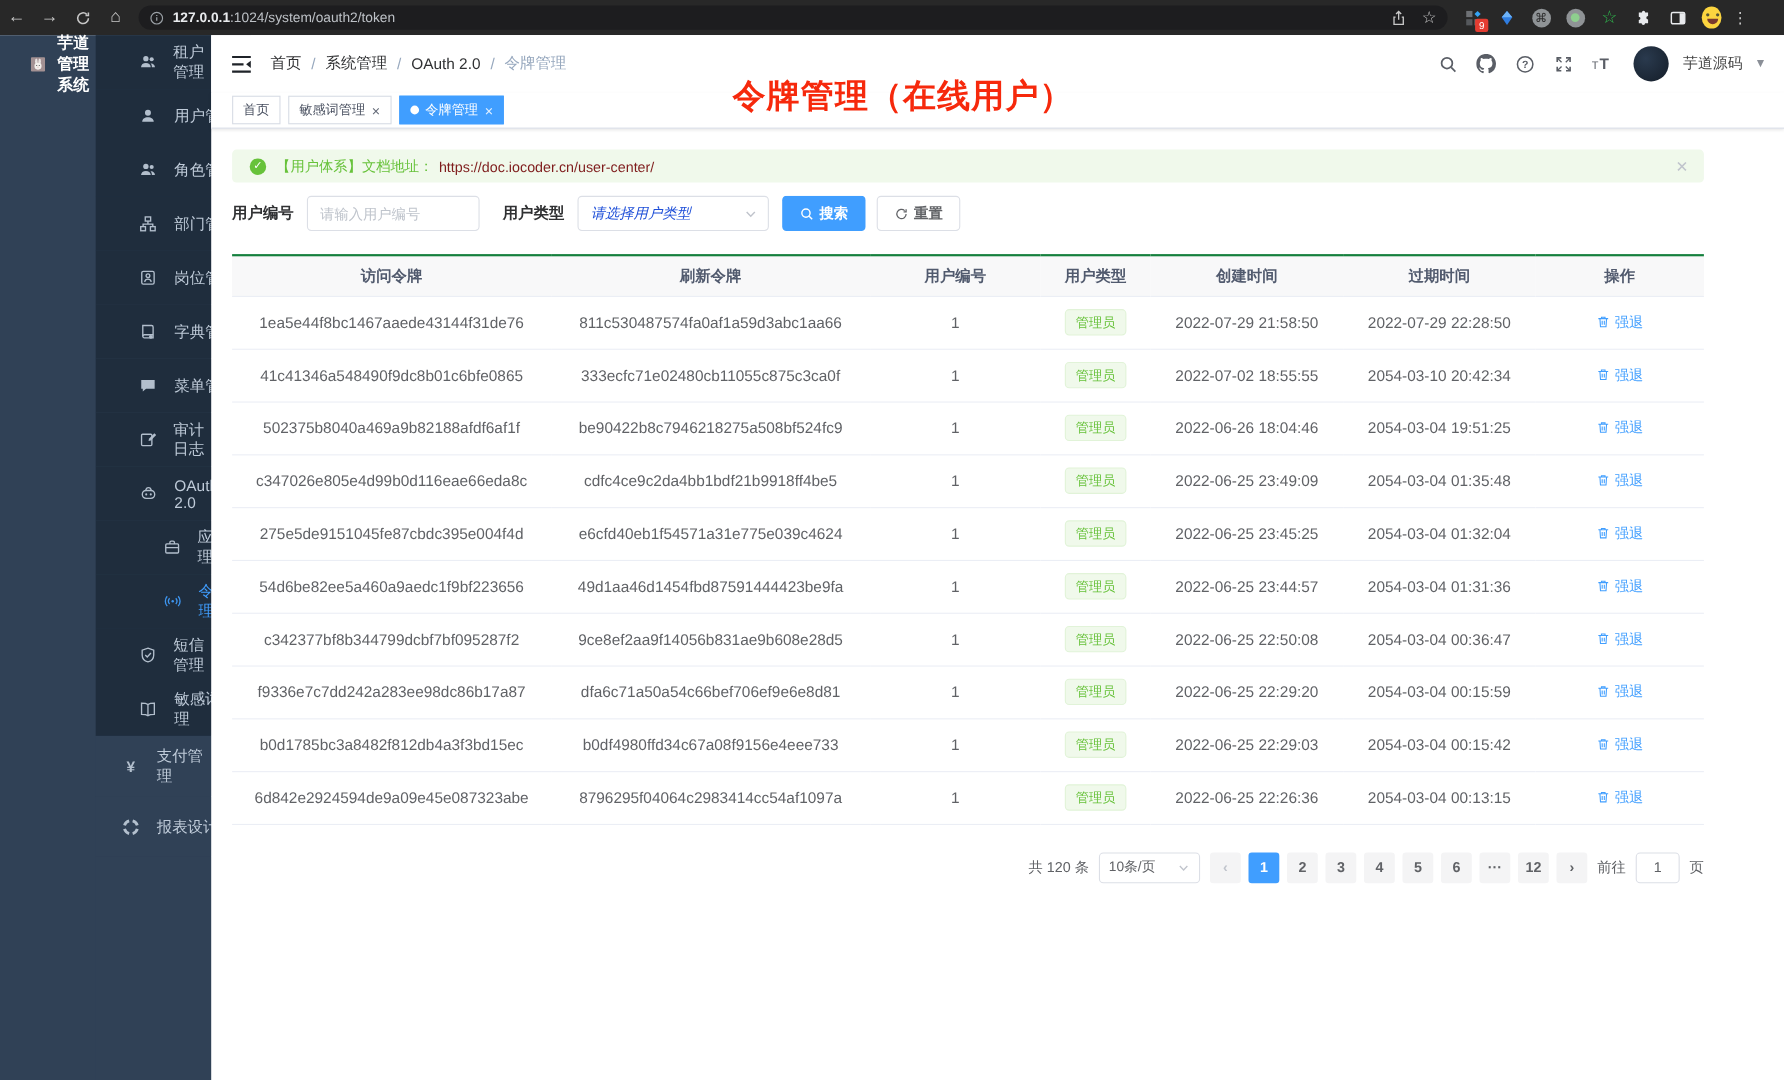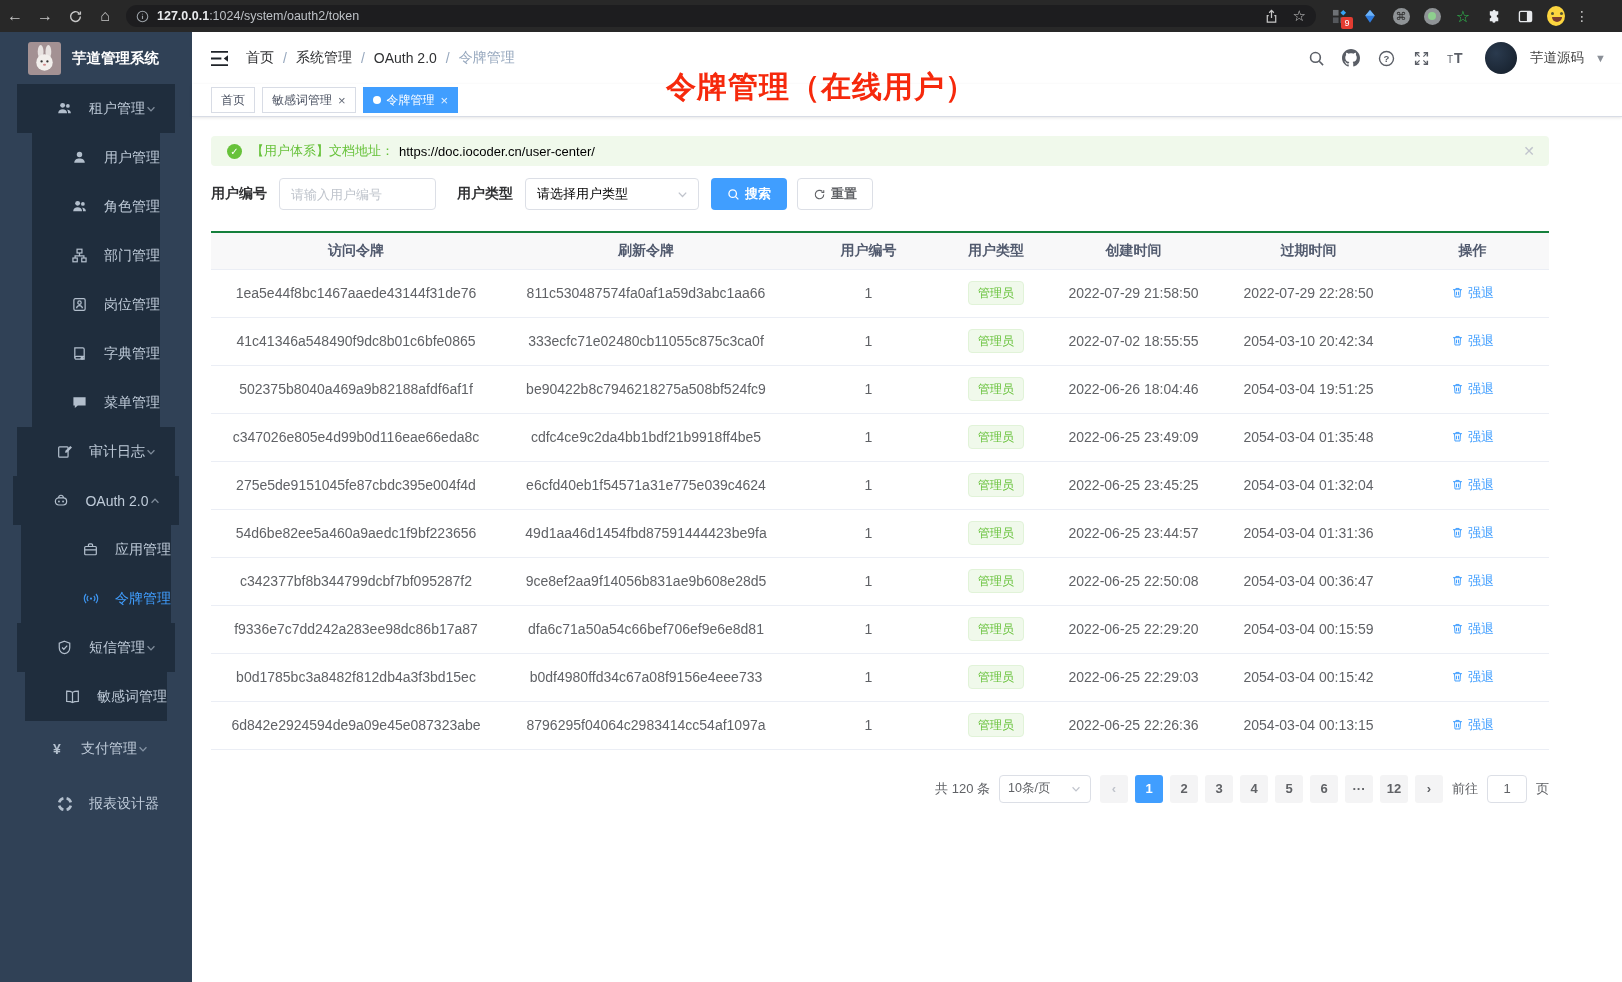--- a/index.html
+++ b/index.html
@@ -19,24 +19,24 @@
   .ext-badge{position:absolute;right:-5px;bottom:-4px;background:#e33c31;color:#fff;font-size:9px;min-width:12px;height:12px;border-radius:2px;display:flex;align-items:center;justify-content:center;}
   .circle-gray{width:17px;height:17px;border-radius:50%;background:#8f9396;display:flex;align-items:center;justify-content:center;color:#2c2c2c;font-size:11px;}
   .circle-gray .green-dot{width:8px;height:8px;border-radius:50%;background:#8ecf8e;}
   .emoji-face{width:20px;height:20px;border-radius:50%;background:#fcd53f;position:relative;}
   .emoji-face:before{content:"";position:absolute;left:4px;top:6px;width:3px;height:3px;border-radius:50%;background:#553;box-shadow:9px 0 0 #553;}
   .emoji-face:after{content:"";position:absolute;left:5px;top:11px;width:10px;height:5px;border-radius:0 0 10px 10px;background:#7a3b2e;}
   .menu-dots{font-size:14px;letter-spacing:0;margin:0 8px 0 10px;cursor:pointer;}
 
   
   .app{display:flex;height:950px;}
-  .sidebar{width:192px;background:#304156;display:flex;flex-direction:column;flex:none;}
+  .sidebar{width:192px;background:#304156;display:flex;flex-direction:row;flex:none;}
   .logo-bar{height:52px;display:flex;align-items:center;padding-left:28px;gap:11px;}
   .logo-title{color:#fff;font-size:14.5px;font-weight:700;}
-  .menu{flex:1;display:flex;flex-direction:column;align-items:center;}
+  .menu{flex:1;display:flex;flex-direction:column;}
   .side-item{height:49px;display:flex;align-items:center;color:#bfcbd9;font-size:14px;cursor:pointer;flex:none;}
   .side-item.sub{background:#1f2d3d;padding-left:40px;}
   .side-item.child{background:#1f2d3d;padding-left:62px;}
   .side-item.top{background:#304156;padding-left:24px;height:55px;}
   .side-item.active{color:#409eff;}
   .s-icon{width:16px;margin-right:16px;opacity:.92;}
   .s-chev{margin-left:auto;margin-right:18px;opacity:.6;}
   .s-chev svg{transition:none;}
   .s-chev.up svg{transform:rotate(180deg);}
   .menu-rest{flex:1;background:#304156;}
@@ -57,29 +57,29 @@
 
   .tags-bar{height:33px;border-bottom:1px solid #d8dce5;box-shadow:0 1px 3px rgba(0,0,0,.10);display:flex;align-items:center;padding-left:19px;gap:7px;background:#fff;position:relative;z-index:2;}
   .tag-tab{height:26px;border:1px solid #d8dce5;background:#fff;color:#495060;font-size:12px;display:inline-flex;align-items:center;padding:0 9px;gap:6px;cursor:pointer;}
   .tag-tab .dot{width:8px;height:8px;border-radius:50%;background:#fff;}
   .tag-tab.active{background:#409eff;border-color:#409eff;color:#fff;}
   .tab-x{font-size:13px;line-height:1;opacity:.85;cursor:pointer;}
 
   .content{padding:19px 0 0 19px;width:1357px;}
   .alert{height:30px;background:#f0f9eb;border-radius:4px;display:flex;align-items:center;padding:0 16px;font-size:13px;color:#67c23a;position:relative;width:1338px;}
   .alert-check{width:15px;height:15px;border-radius:50%;background:#67c23a;color:#fff;display:flex;align-items:center;justify-content:center;font-size:10px;margin-right:9px;flex:none;}
-  .alert-link{color:#000000;margin-left:5px;cursor:pointer;}
+  .alert-link{color:#7f1d1d;margin-left:5px;cursor:pointer;}
   .alert-close{position:absolute;right:14px;color:#c0c4cc;font-size:14px;cursor:pointer;}
 
   .filters{display:flex;align-items:center;margin-top:12px;}
   .f-label{font-size:14px;font-weight:700;color:#303133;margin-right:12px;}
   .f-input{width:157px;height:32px;border:1px solid #dcdfe6;border-radius:4px;padding:0 11px;font-size:13px;color:#8b5cf6;outline:none;}
   .f-input::placeholder{color:#bfc4cc;}
   .f-gap{width:21px;}
-  .f-select{width:174px;height:32px;border:1px solid #dcdfe6;border-radius:4px;display:flex;align-items:center;justify-content:space-between;padding:0 9px 0 11px;font-size:13px;color:#000000;cursor:pointer;background:#fff;}
+  .f-select{width:174px;height:32px;border:1px solid #dcdfe6;border-radius:4px;display:flex;align-items:center;justify-content:space-between;padding:0 9px 0 11px;font-size:13px;color:#1d4ed8;cursor:pointer;background:#fff;font-style:italic;}
   .btn{height:32px;border-radius:4px;font-size:13px;display:inline-flex;align-items:center;gap:5px;padding:0 15px;cursor:pointer;border:1px solid transparent;font-weight:bold;}
   .btn-search{background:#409eff;color:#fff;margin-left:12px;}
   .btn-reset{background:#fff;color:#606266;border-color:#dcdfe6;margin-left:10px;}
 
   table{margin-top:21px;width:1338px;border-collapse:collapse;font-size:14px;color:#606266;table-layout:fixed;}
   thead th{height:37px;background:#f8f8f9;color:#515a6e;font-weight:700;border-top:2px solid #15803d;border-bottom:1px solid #ebeef5;text-align:center;font-size:14px;}
   tbody td{height:48px;border-bottom:1px solid #ebeef5;text-align:center;}
   th.c1,td.c1{width:290px;} th.c2,td.c2{width:290px;} th.c3,td.c3{width:155px;}
   th.c4,td.c4{width:100px;} th.c5,td.c5{width:175px;} th.c6,td.c6{width:175px;} th.c7,td.c7{width:153px;}
   .tag-admin{display:inline-block;background:#f0f9eb;border:1px solid #e1f3d8;color:#67c23a;font-size:12px;height:24px;line-height:22px;padding:0 9px;border-radius:4px;}

